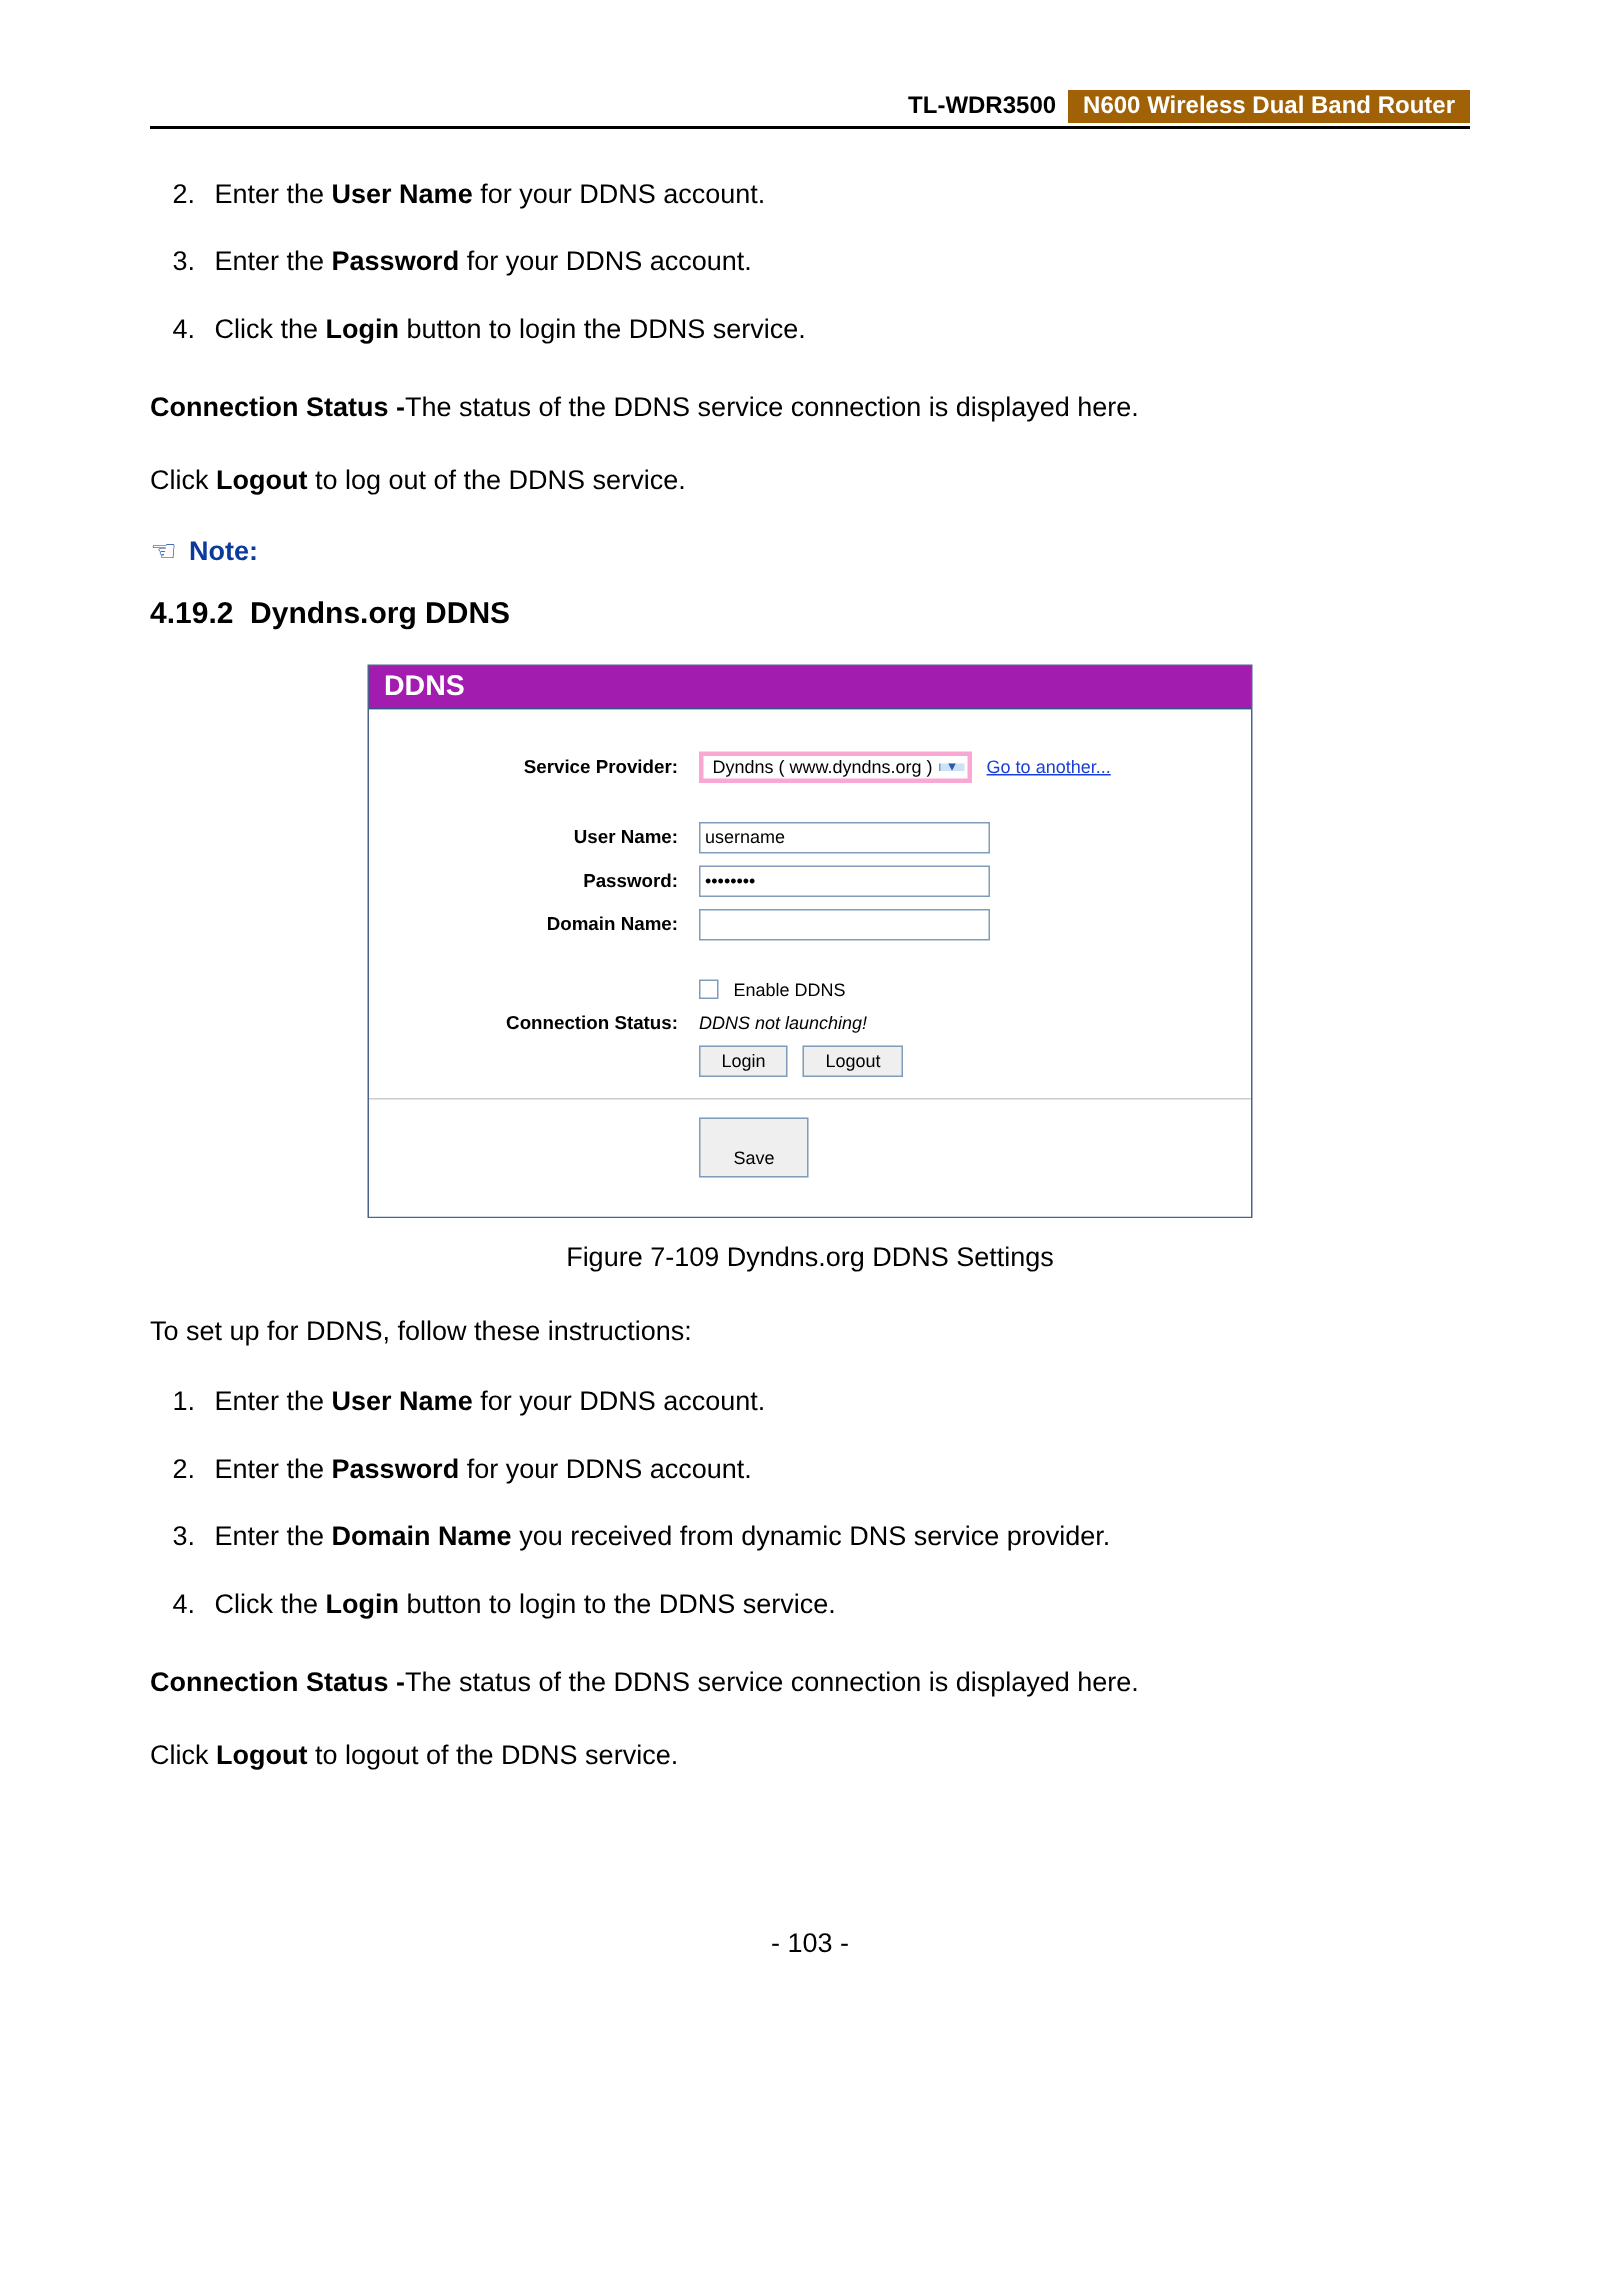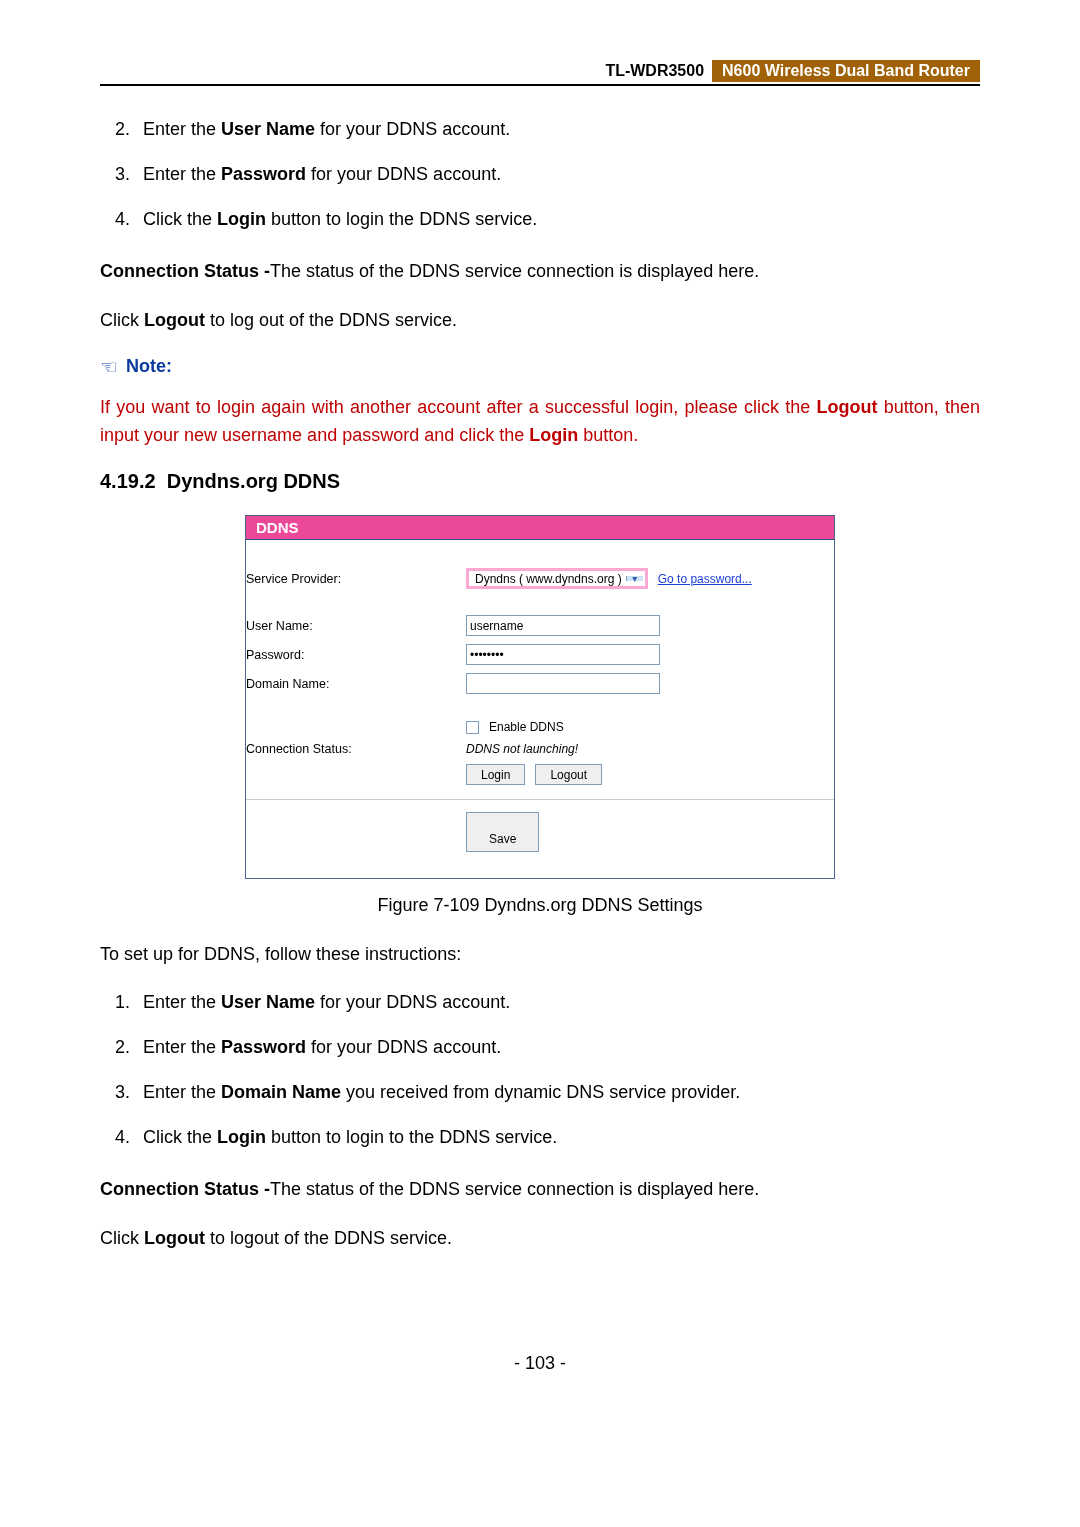--- a/index.html
+++ b/index.html
@@ -16,24 +16,24 @@
   .bold { font-weight: bold; }
   .note-line { display: flex; align-items: center; gap: 8px; margin: 10px 0 14px 0; }
   .hand-icon { color: #0b3a9e; font-size: 20px; transform: scaleX(-1); display:inline-block; }
   .note-label { color: #0b3a9e; font-weight: bold; font-size: 18px; }
   .red { color: #bf0000; }
   .red .logout-b { font-weight: bold; }
   .red .login-b { font-weight: bold; }
   .sect-head { font-size: 20px; font-weight: bold; margin: 18px 0 20px 0; }
   a.link { color: #1a3ed6; text-decoration: underline; }
   .figure { width: 590px; margin: 22px auto 10px auto; border: 1px solid #4a648a; }
-  .fig-header { background: #ec4899; color: #fff; font-weight: bold; font-size: 15px; padding: 3px 10px; border-bottom: 1px solid #2e5580; }
+  .fig-header { background: #a21caf; color: #fff; font-weight: bold; font-size: 19px; padding: 3px 10px; border-bottom: 1px solid #2e5580; }
   .fig-body { background: #fff; padding: 10px 0 18px 0; }
   .row { display: flex; align-items: center; margin-bottom: 8px; }
-  .lbl { width: 220px; font-weight: normal; font-size: 12.5px; padding-right: 14px; }
+  .lbl { width: 220px; text-align: right; font-weight: bold; font-size: 12.5px; padding-right: 14px; }
   .ctl { flex: 1; display: flex; align-items: center; gap: 10px; }
   .sel { border: 3px solid #f9a8d4; font-size: 12px; padding: 5px 2px; height: 21px; display: inline-flex; align-items: center; }
   .sel .sel-txt { padding: 0 4px; }
   .sel .sel-btn { background: #cde2f7; border-left: 1px solid #7f9db9; width: 17px; height: 100%; display:flex; align-items:center; justify-content:center; font-size:10px; color:#2a5caa;}
   input.txt { border: 1px solid #7f9db9; font-size: 12px; padding: 2px 3px; height: 21px; width: 194px; }
   .reglink { color: #1a3ed6; text-decoration: underline; font-size: 12px; }
   .cb { width: 13px; height: 13px; border: 1px solid #7f9db9; background: #fff; display: inline-block; }
   .btn { border: 1px solid #7f9db9; background: #efefef; font-size: 12px; padding: 1px 14px; height: 21px; cursor: pointer; }
   .caption { text-align: center; font-size: 18px; margin: 16px 0 24px 0; }
   .pageno { text-align: center; font-size: 18px; margin-top: 100px; }
@@ -69,42 +69,39 @@
 
   <p class="body">
     <span>Click </span><span class="bold">Logout</span><span> to log out of the DDNS service.</span>
   </p>
 
   <div class="note-line">
     <span class="hand-icon">☞</span>
     <span class="note-label">Note:</span>
   </div>
 
-  <p class="body red justify">
-    <span> If you want to login again with another account after a successful login, please click the </span><span class="logout-b bold">Logout</span><span> button, then input your new username and password and click the </span><span class="login-b bold">Login</span><span> button.</span>
-  </p>
 
   <div class="sect-head">
     <span>4.19.2</span>&nbsp;&nbsp;<span>Dyndns.org DDNS</span>
   </div>
 
 
   <div class="figure">
     <div class="fig-header">DDNS</div>
     <div class="fig-body">
       <div class="spacer-sm"></div>
 
       <div class="row">
         <div class="lbl">Service Provider:</div>
         <div class="ctl">
           <div class="sel">
             <span class="sel-txt">Dyndns ( www.dyndns.org )</span>
             <span class="sel-btn">▾</span>
           </div>
-          <a href="#" class="reglink">Go to password...</a>
+          <a href="#" class="reglink">Go to another...</a>
         </div>
       </div>
 
       <div class="spacer-sm"></div>
 
       <div class="row">
         <div class="lbl">User Name:</div>
         <div class="ctl">
             <input class="txt" value="username" style="">
           </div>

